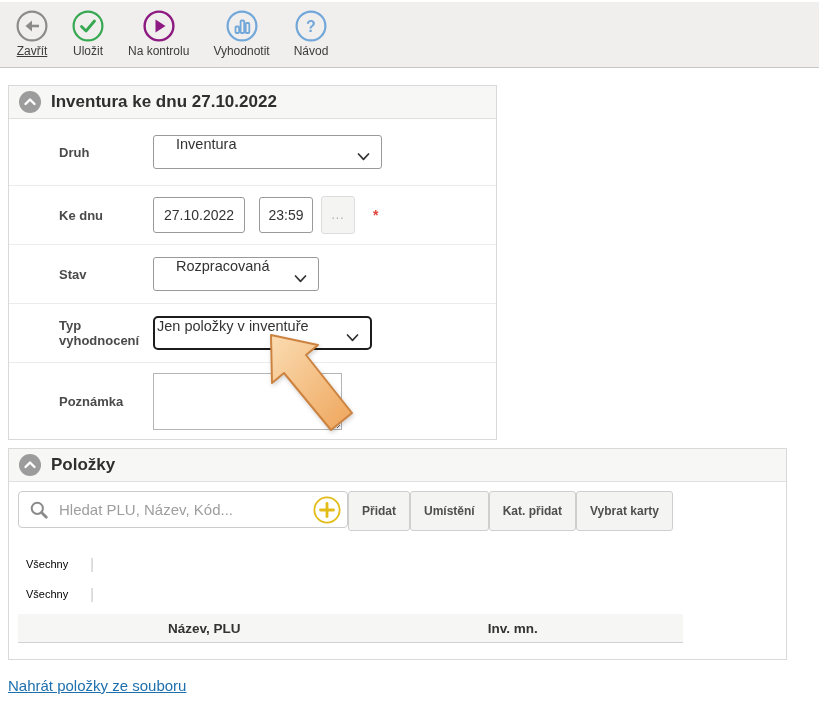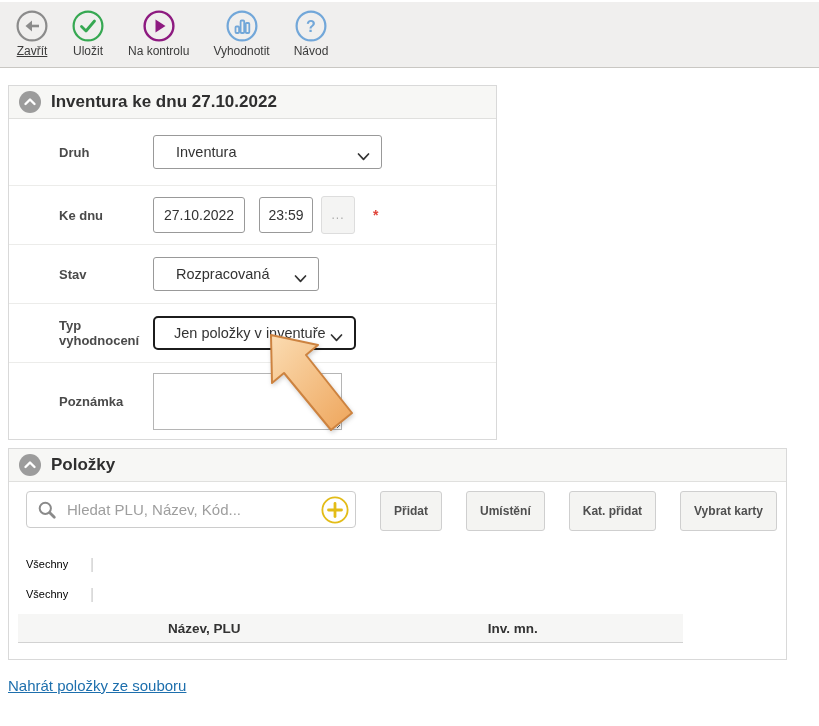--- a/index.html
+++ b/index.html
@@ -25,44 +25,44 @@
   .collapse-btn { width: 22px; height: 22px; cursor: pointer; flex: 0 0 auto; }
 
   
   .form-row { display: flex; align-items: center; padding: 0 10px;
     border-bottom: 1px solid #ececea; }
   .form-row.last { border-bottom: none; }
   .row-druh { height: 67px; } .row-kednu { height: 59px; } .row-stav { height: 59px; }
   .row-typ { height: 59px; } .row-poznamka { height: 76px; }
   .form-label { width: 134px; flex: 0 0 134px; font-size: 13px; font-weight: bold; color: #4a4a4a; padding-left: 40px; }
 
-  .select-box { position: relative; display: flex; align-items: center; height: 34px;
+  .select-box { position: relative; display: flex; height: 34px;
     border: 1px solid #999; border-radius: 3px; background: #fff; padding-left: 22px;
     font-size: 14.5px; color: #333; cursor: pointer; white-space: nowrap; }
   .select-druh { width: 229px; }
   .select-stav { width: 166px; }
-  .select-typ  { width: 203px; border: 2px solid #1c1c1c; border-radius: 5px; padding-left: 19px; }
+  .select-typ  { width: 219px; border: 2px solid #1c1c1c; border-radius: 5px; padding-left: 2px; }
   .select-chevron { position: absolute; right: 11px; top: 50%; margin-top: -4px; }
 
   .input-text { height: 36px; border: 1px solid #999; border-radius: 3px;
     font-family: "Liberation Sans", sans-serif; font-size: 14px; color: #333;
     text-align: center; background: #fff; }
   .input-date { width: 92px; margin-right: 14px; }
   .input-time { width: 54px; margin-right: 8px; }
   .btn-more { width: 34px; height: 38px; background: #f4f4f3; border: 1px solid #ddd;
     border-radius: 3px; color: #a9a9a9; font-size: 12px; letter-spacing: 1px;
     margin-right: 18px; cursor: default; }
   .required-mark { color: #e0443a; font-size: 14px; font-weight: bold; }
 
   .textarea-note { width: 189px; height: 57px; border: 1px solid #b5b5b5;
     font-family: "Liberation Sans", sans-serif; font-size: 14px; resize: both; }
 
   
   .items-content { padding: 9px 9px 16px 9px; }
-  .search-row { display: flex; gap: 24px; align-items: flex-start; justify-content: flex-end; }
+  .search-row { display: flex; gap: 0; align-items: flex-start; }
   .search-box { position: relative; width: 330px; height: 37px; border: 1px solid #ccc;
     border-radius: 4px; background: #fff; display: flex; align-items: center; padding: 0 42px 0 10px; }
   .search-box svg.magnifier { flex: 0 0 auto; margin-right: 10px; }
   .search-input { border: none; outline: none; flex: 1; font-family: "Liberation Sans", sans-serif;
     font-size: 15px; color: #333; min-width: 0; }
   .search-input::placeholder { color: #9e9e9e; opacity: 1; }
   .plus-badge { position: absolute; right: 6px; top: 50%; margin-top: -14px;
     width: 28px; height: 28px; cursor: pointer; }
   .btn { height: 40px; padding: 0 13px; background: #f4f4f2; border: 1px solid #cfcfcf;
     border-radius: 3px; font-family: "Liberation Sans", sans-serif; font-size: 12px;

